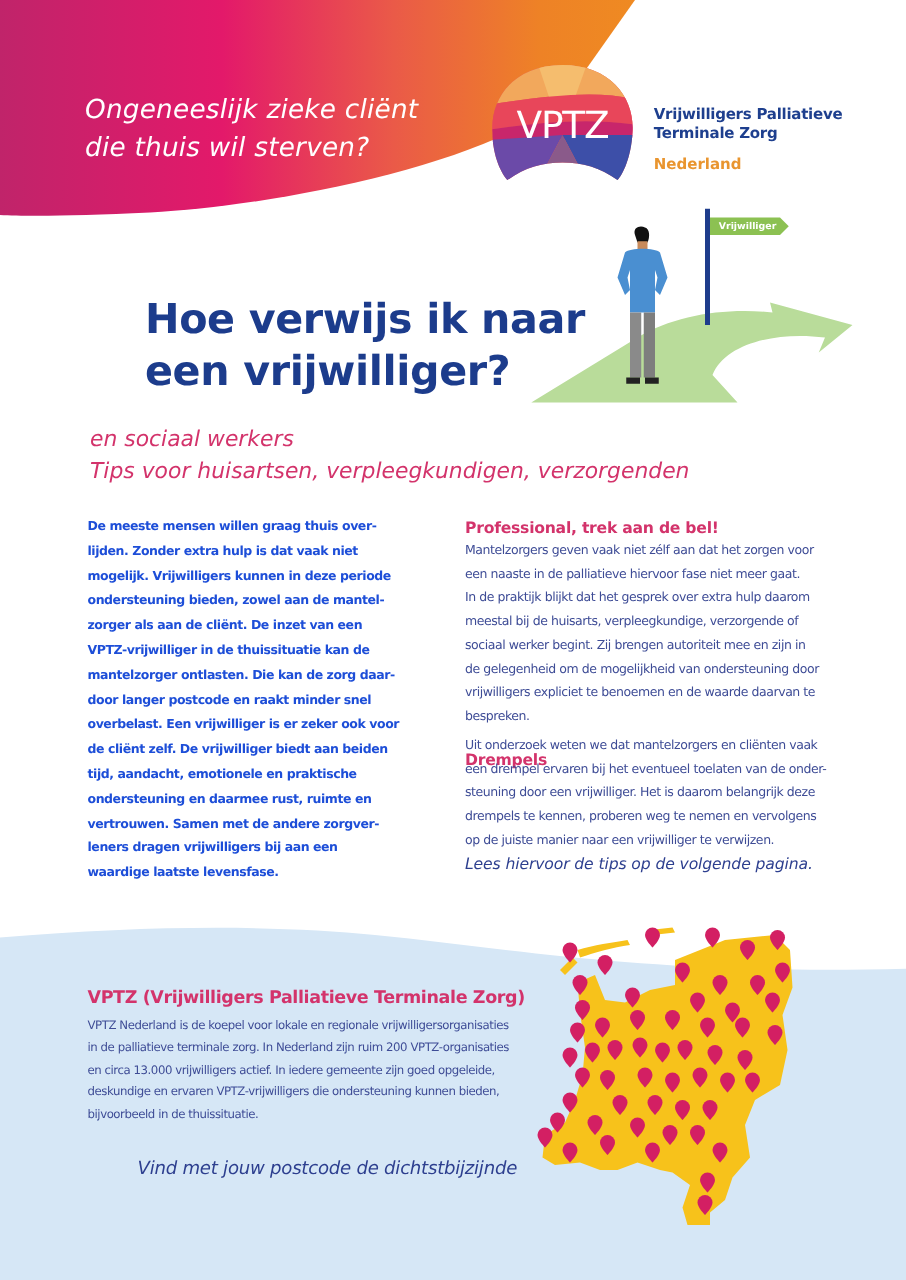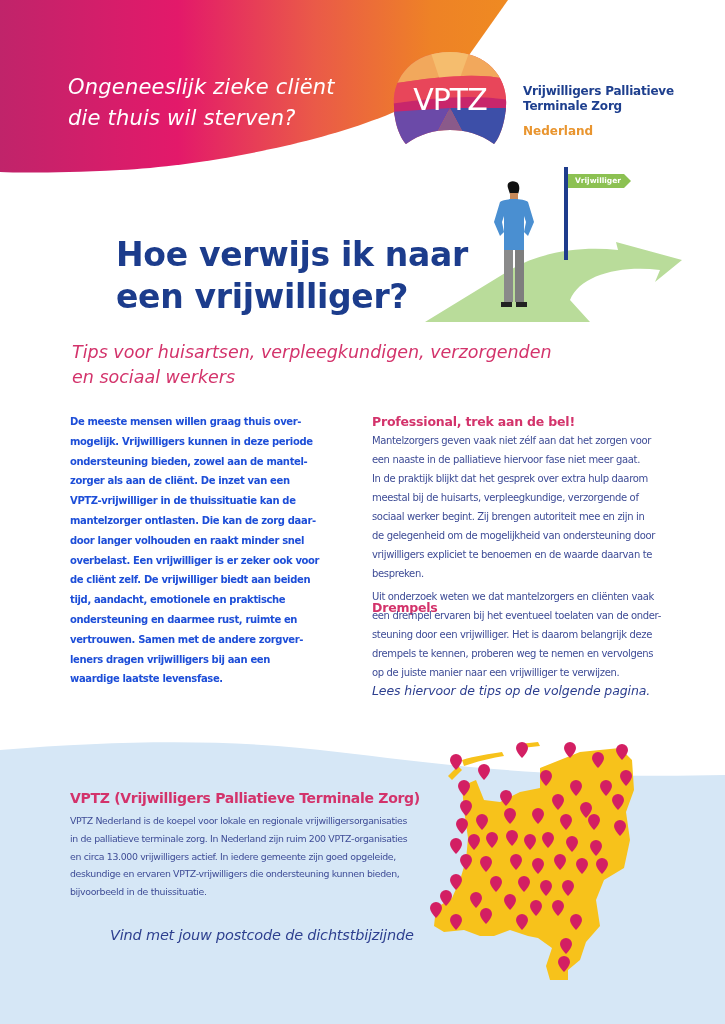--- a/index.html
+++ b/index.html
@@ -149,32 +149,33 @@
     <rect x="96" y="142" width="11" height="5" fill="#222222"></rect>
   </g>
 </svg>
 <div class="sign-label">Vrijwilliger</div>
 
 <h1 class="page-title">
   <span>Hoe verwijs ik naar</span>
   <span>een vrijwilliger?</span>
 </h1>
 <div class="subtitle">
+  <span>en sociaal werkers</span>
   <span>Tips voor huisartsen, verpleegkundigen, verzorgenden</span>
-  <span>en sociaal werkers</span>
 </div>
 
 <div class="intro">
   <span>De meeste mensen willen graag thuis over-</span>
+  <span>lijden. Zonder extra hulp is dat vaak niet</span>
   <span>mogelijk. Vrijwilligers kunnen in deze periode</span>
   <span>ondersteuning bieden, zowel aan de mantel-</span>
   <span>zorger als aan de cliënt. De inzet van een</span>
   <span>VPTZ-vrijwilliger in de thuissituatie kan de</span>
   <span>mantelzorger ontlasten. Die kan de zorg daar-</span>
-  <span>door langer volhouden en raakt minder snel</span>
+  <span>door langer postcode en raakt minder snel</span>
   <span>overbelast. Een vrijwilliger is er zeker ook voor</span>
   <span>de cliënt zelf. De vrijwilliger biedt aan beiden</span>
   <span>tijd, aandacht, emotionele en praktische</span>
   <span>ondersteuning en daarmee rust, ruimte en</span>
   <span>vertrouwen. Samen met de andere zorgver-</span>
   <span>leners dragen vrijwilligers bij aan een</span>
   <span>waardige laatste levensfase.</span>
 </div>
 
 <h2 class="section-heading" style="left:372px; top:414px;">Professional, trek aan de bel!</h2>

